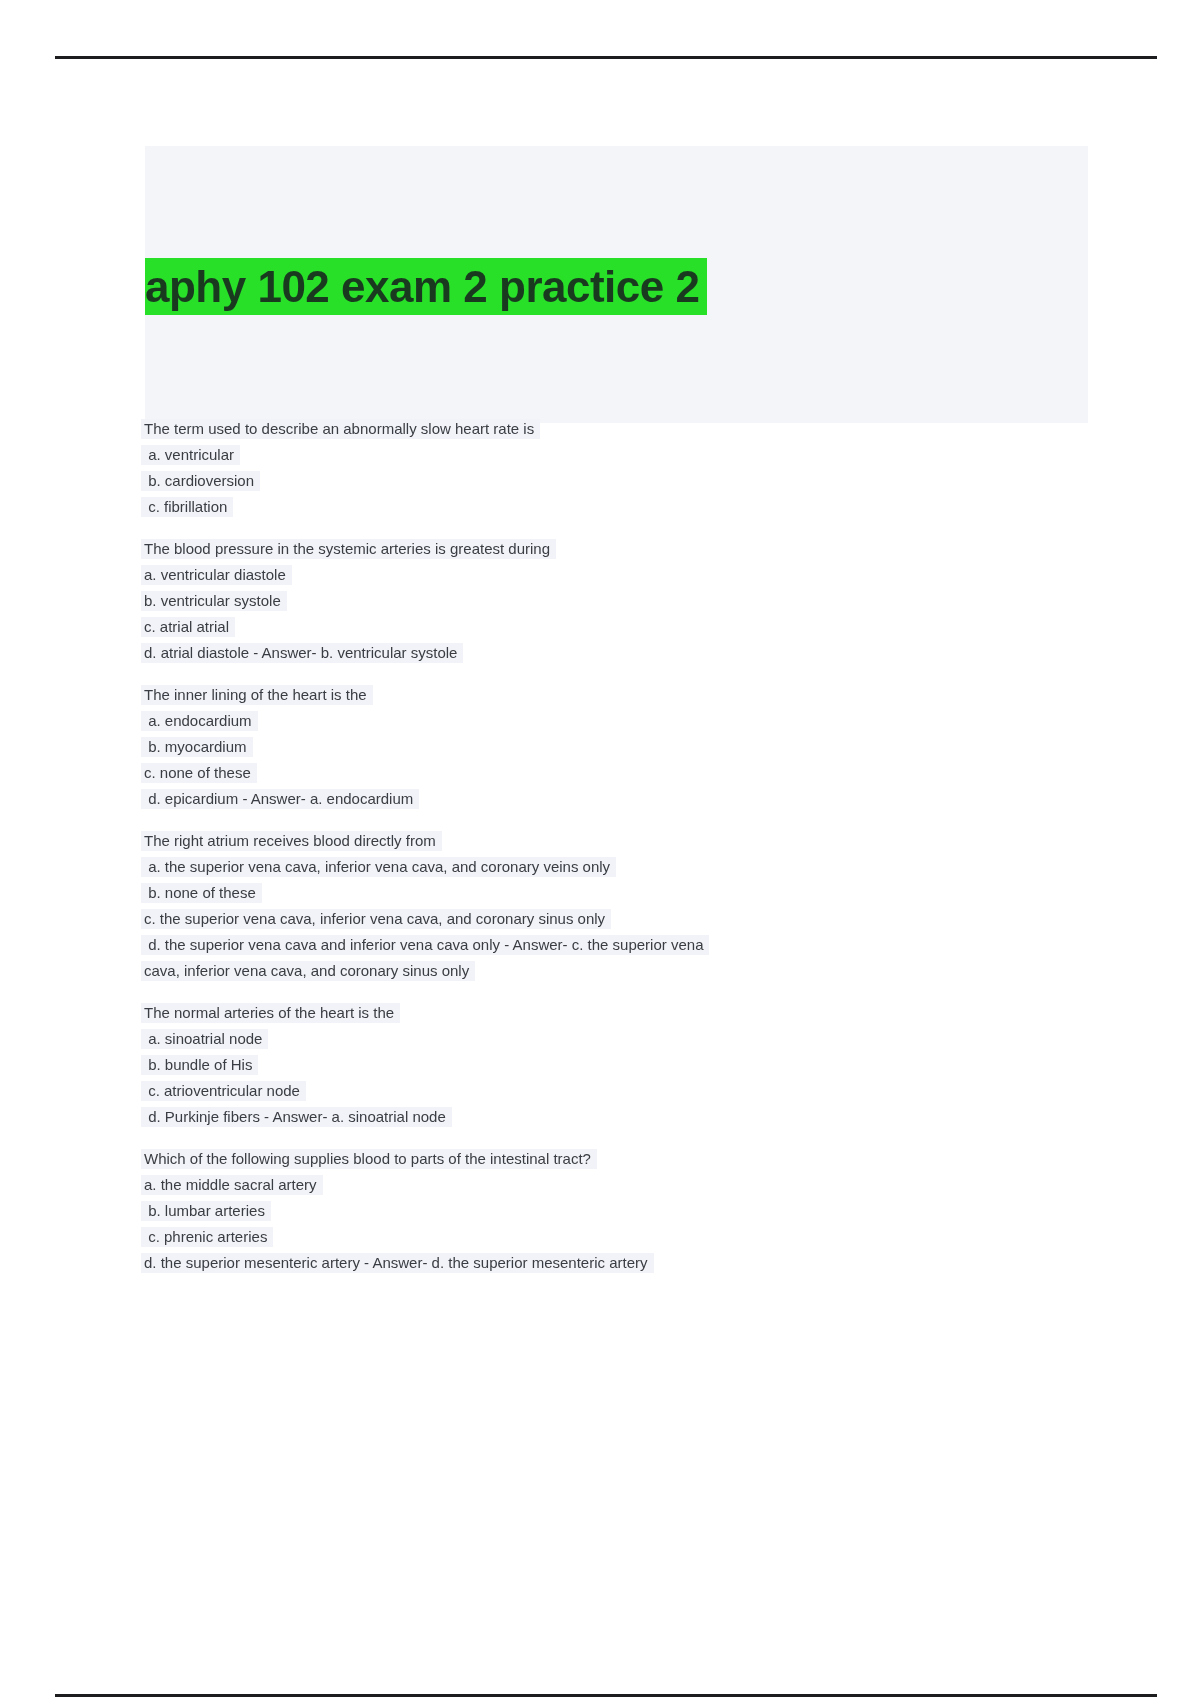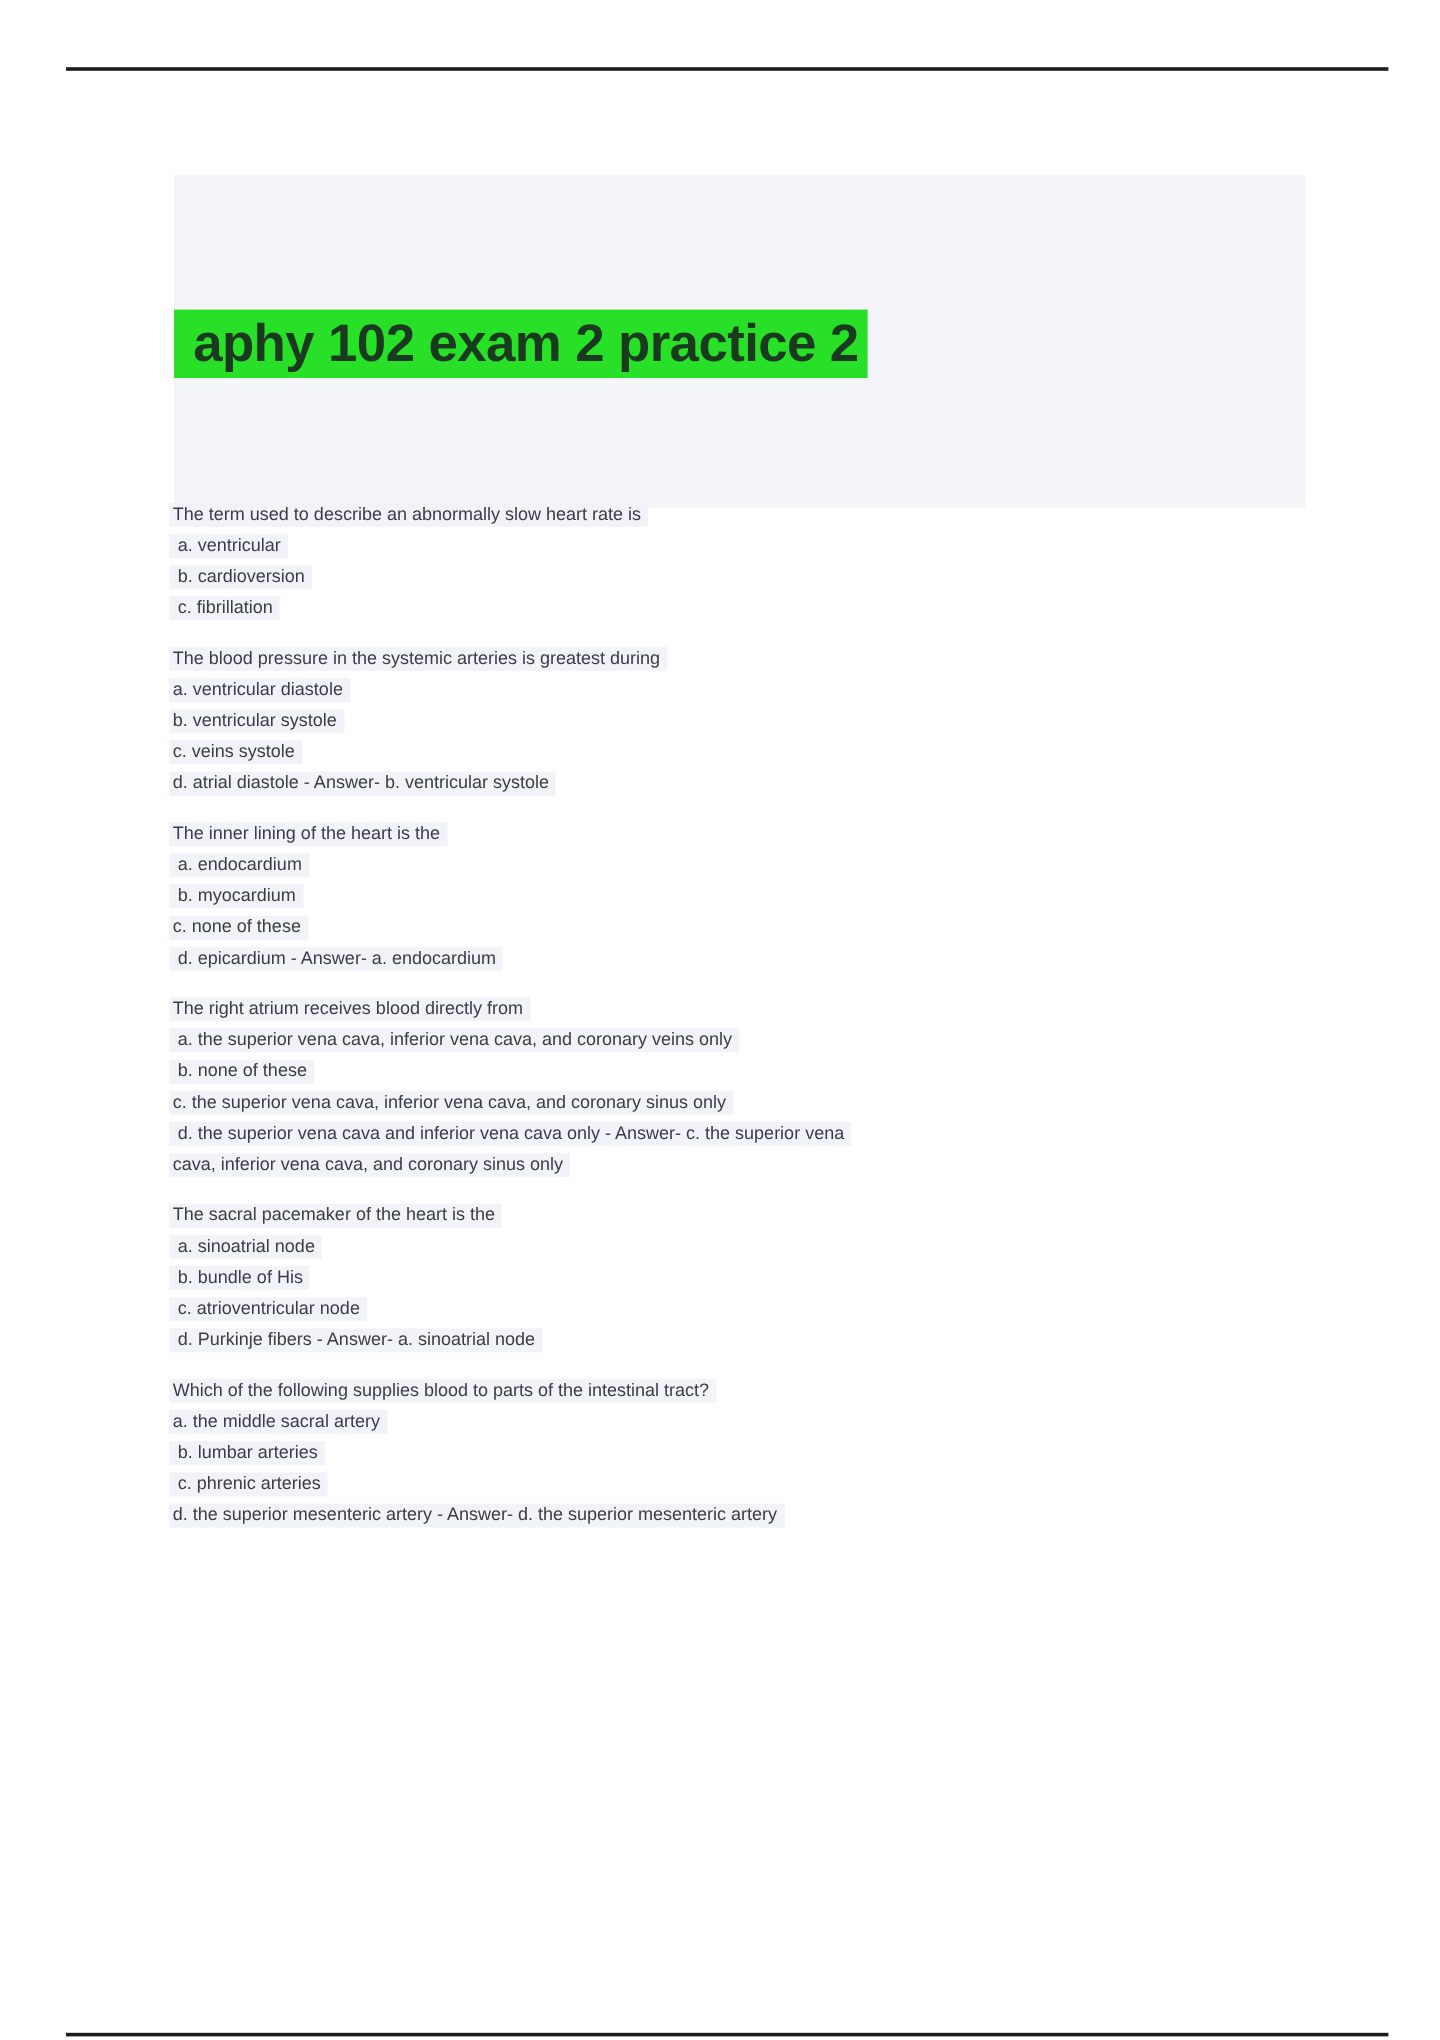--- a/index.html
+++ b/index.html
@@ -34,21 +34,21 @@
     background: var(--box-bg, #f4f5f9);
   }
   .title-hl {
     position: absolute;
     left: 0;
     top: 112px;
     height: 57px;
     display: inline-flex;
     align-items: center;
     background: var(--title-highlight, #29e029);
-    padding: 0 8px 0 16px;
+    padding: 0 8px 0 0;
   }
   .title-text {
     font-size: 44px;
     font-weight: bold;
     color: var(--title-text, #1a3a20);
     white-space: pre;
     letter-spacing: -0.5px;
   }
 
   .content {
@@ -89,21 +89,21 @@
       <div class="line"><span>The term used to describe an abnormally slow heart rate is</span></div>
       <div class="line"><span> a. ventricular</span></div>
       <div class="line"><span> b. cardioversion</span></div>
       <div class="line"><span> c. fibrillation</span></div>
     </div>
 
     <div class="question">
       <div class="line"><span>The blood pressure in the systemic arteries is greatest during</span></div>
       <div class="line"><span>a. ventricular diastole</span></div>
       <div class="line"><span>b. ventricular systole</span></div>
-      <div class="line"><span>c. veins systole</span></div>
+      <div class="line"><span>c. atrial atrial</span></div>
       <div class="line"><span>d. atrial diastole - Answer- b. ventricular systole</span></div>
     </div>
 
     <div class="question">
       <div class="line"><span>The inner lining of the heart is the</span></div>
       <div class="line"><span> a. endocardium</span></div>
       <div class="line"><span> b. myocardium</span></div>
       <div class="line"><span>c. none of these</span></div>
       <div class="line"><span> d. epicardium - Answer- a. endocardium</span></div>
     </div>
@@ -111,21 +111,21 @@
     <div class="question">
       <div class="line"><span>The right atrium receives blood directly from</span></div>
       <div class="line"><span> a. the superior vena cava, inferior vena cava, and coronary veins only</span></div>
       <div class="line"><span> b. none of these</span></div>
       <div class="line"><span>c. the superior vena cava, inferior vena cava, and coronary sinus only</span></div>
       <div class="line"><span> d. the superior vena cava and inferior vena cava only - Answer- c. the superior vena</span></div>
       <div class="line"><span>cava, inferior vena cava, and coronary sinus only</span></div>
     </div>
 
     <div class="question">
-      <div class="line"><span>The sacral pacemaker of the heart is the</span></div>
+      <div class="line"><span>The normal arteries of the heart is the</span></div>
       <div class="line"><span> a. sinoatrial node</span></div>
       <div class="line"><span> b. bundle of His</span></div>
       <div class="line"><span> c. atrioventricular node</span></div>
       <div class="line"><span> d. Purkinje fibers - Answer- a. sinoatrial node</span></div>
     </div>
 
     <div class="question">
       <div class="line"><span>Which of the following supplies blood to parts of the intestinal tract?</span></div>
       <div class="line"><span>a. the middle sacral artery</span></div>
       <div class="line"><span> b. lumbar arteries</span></div>

